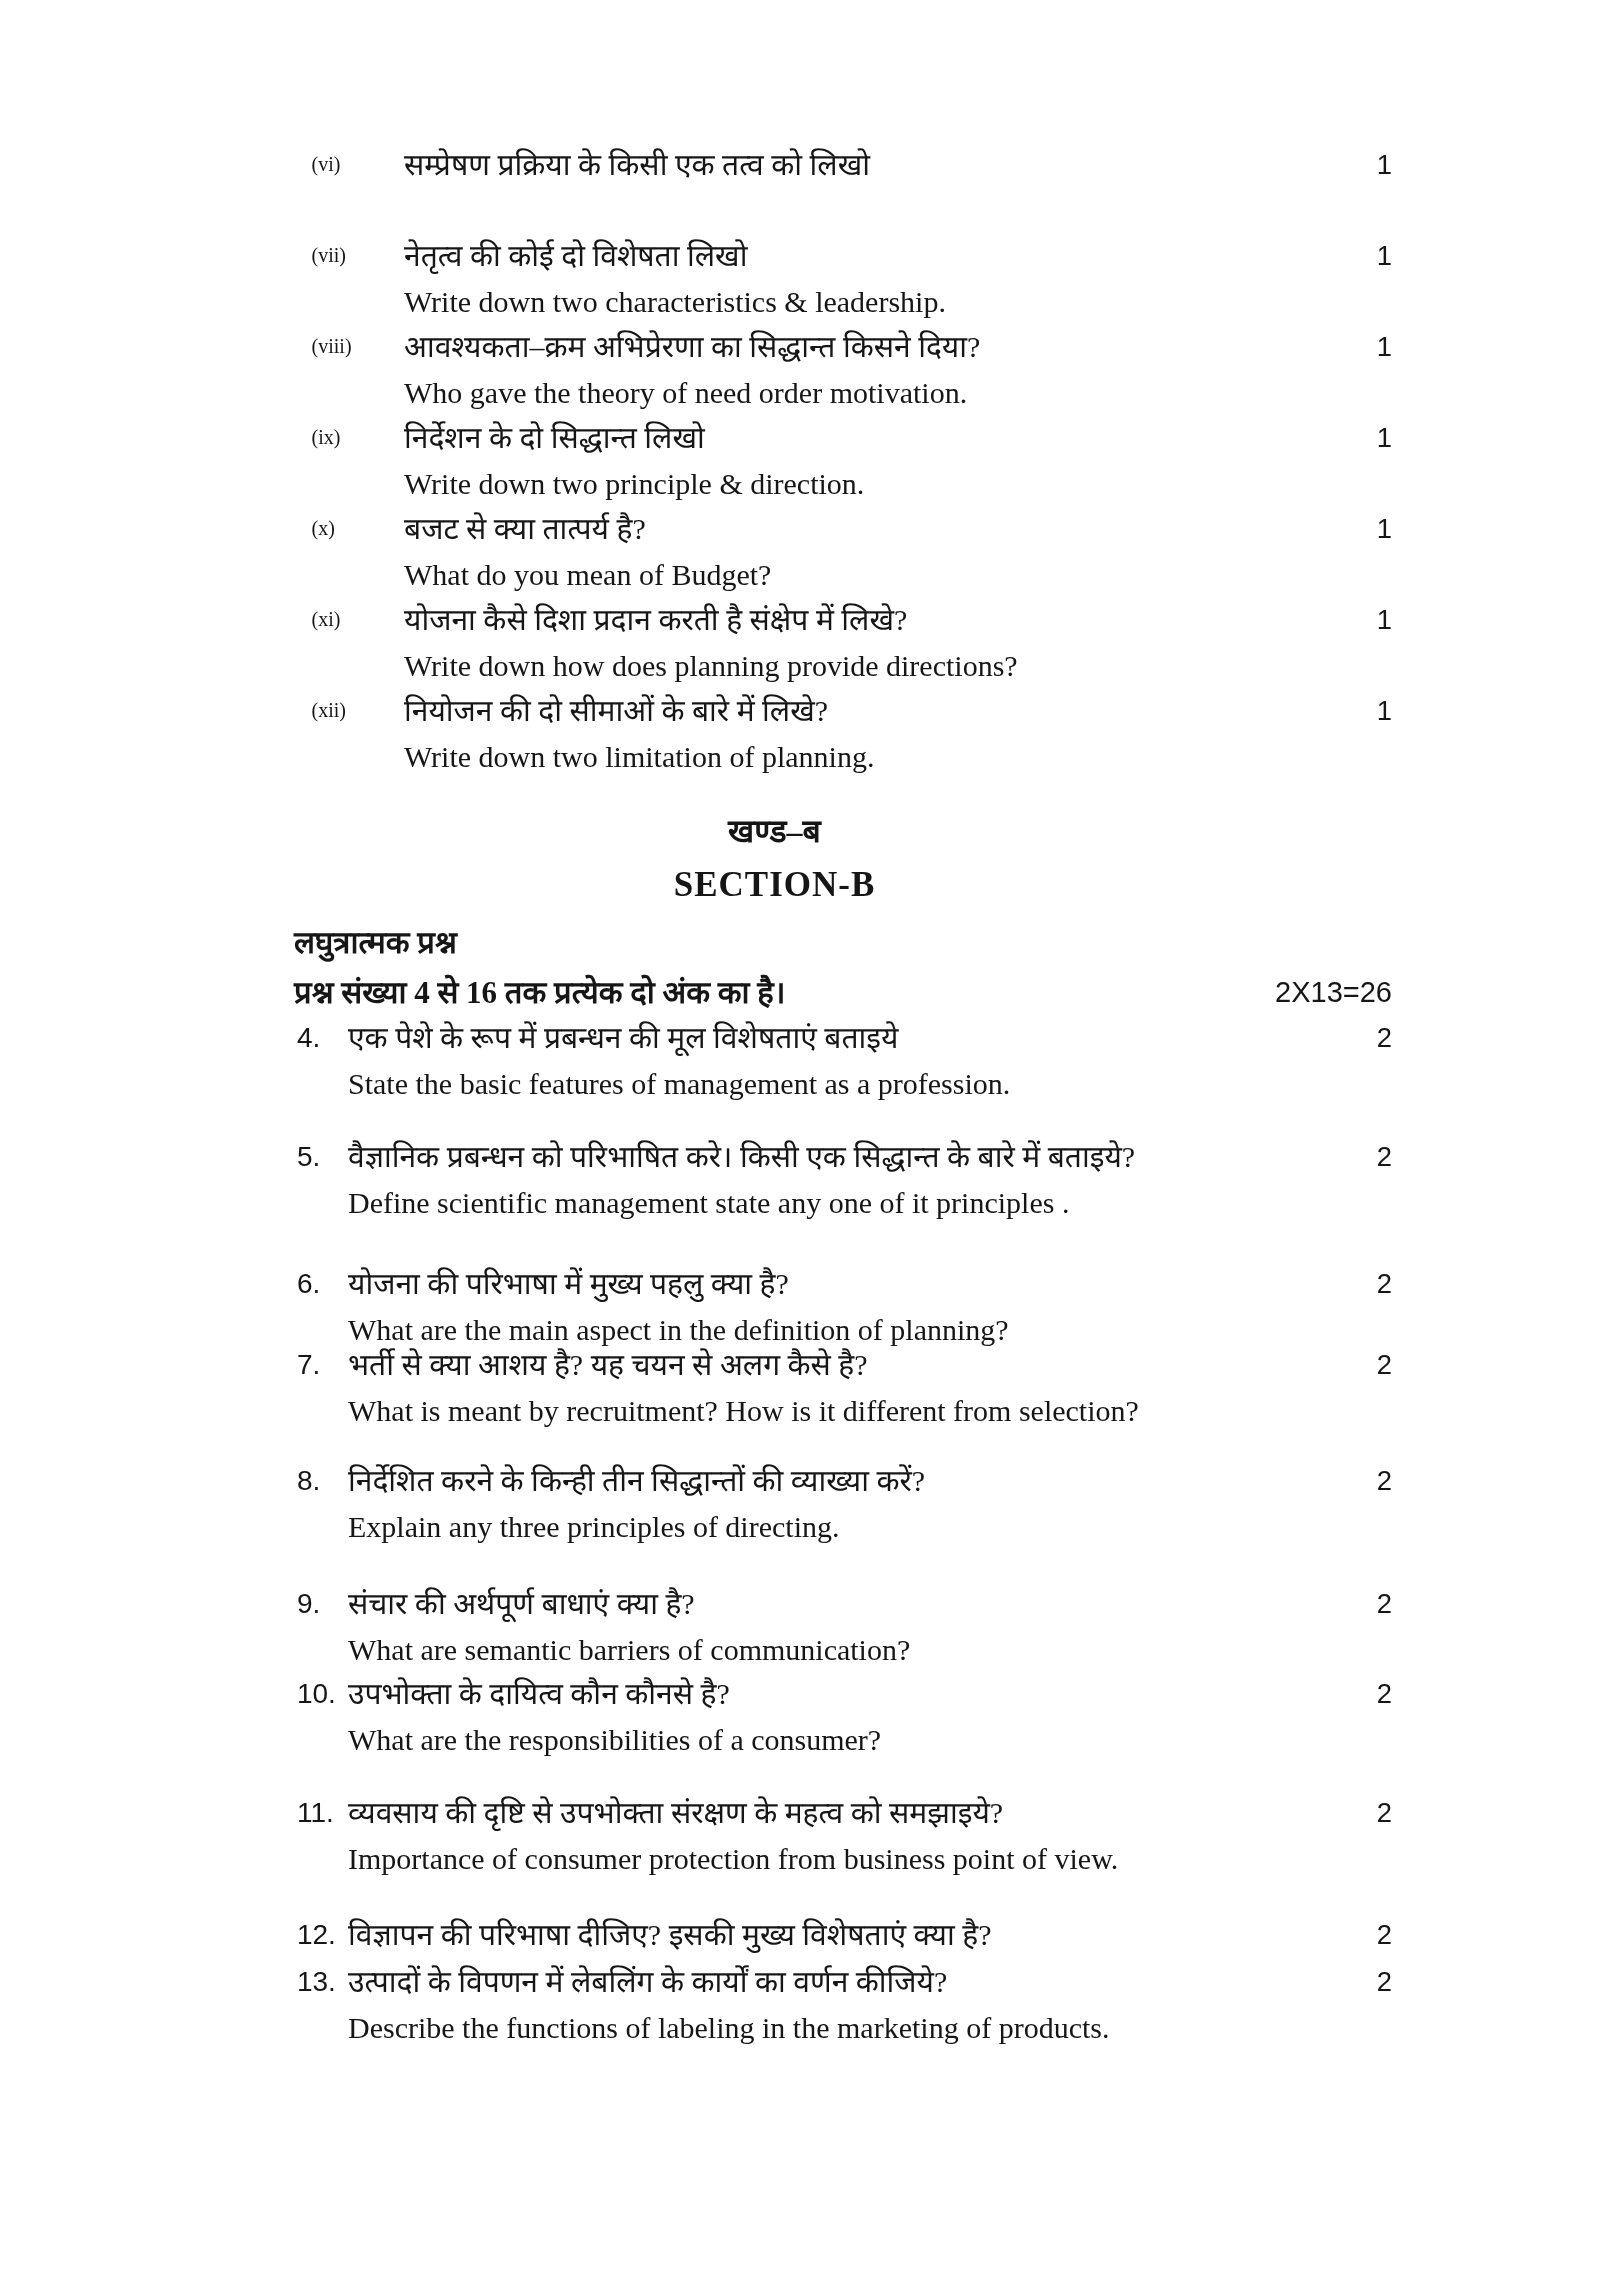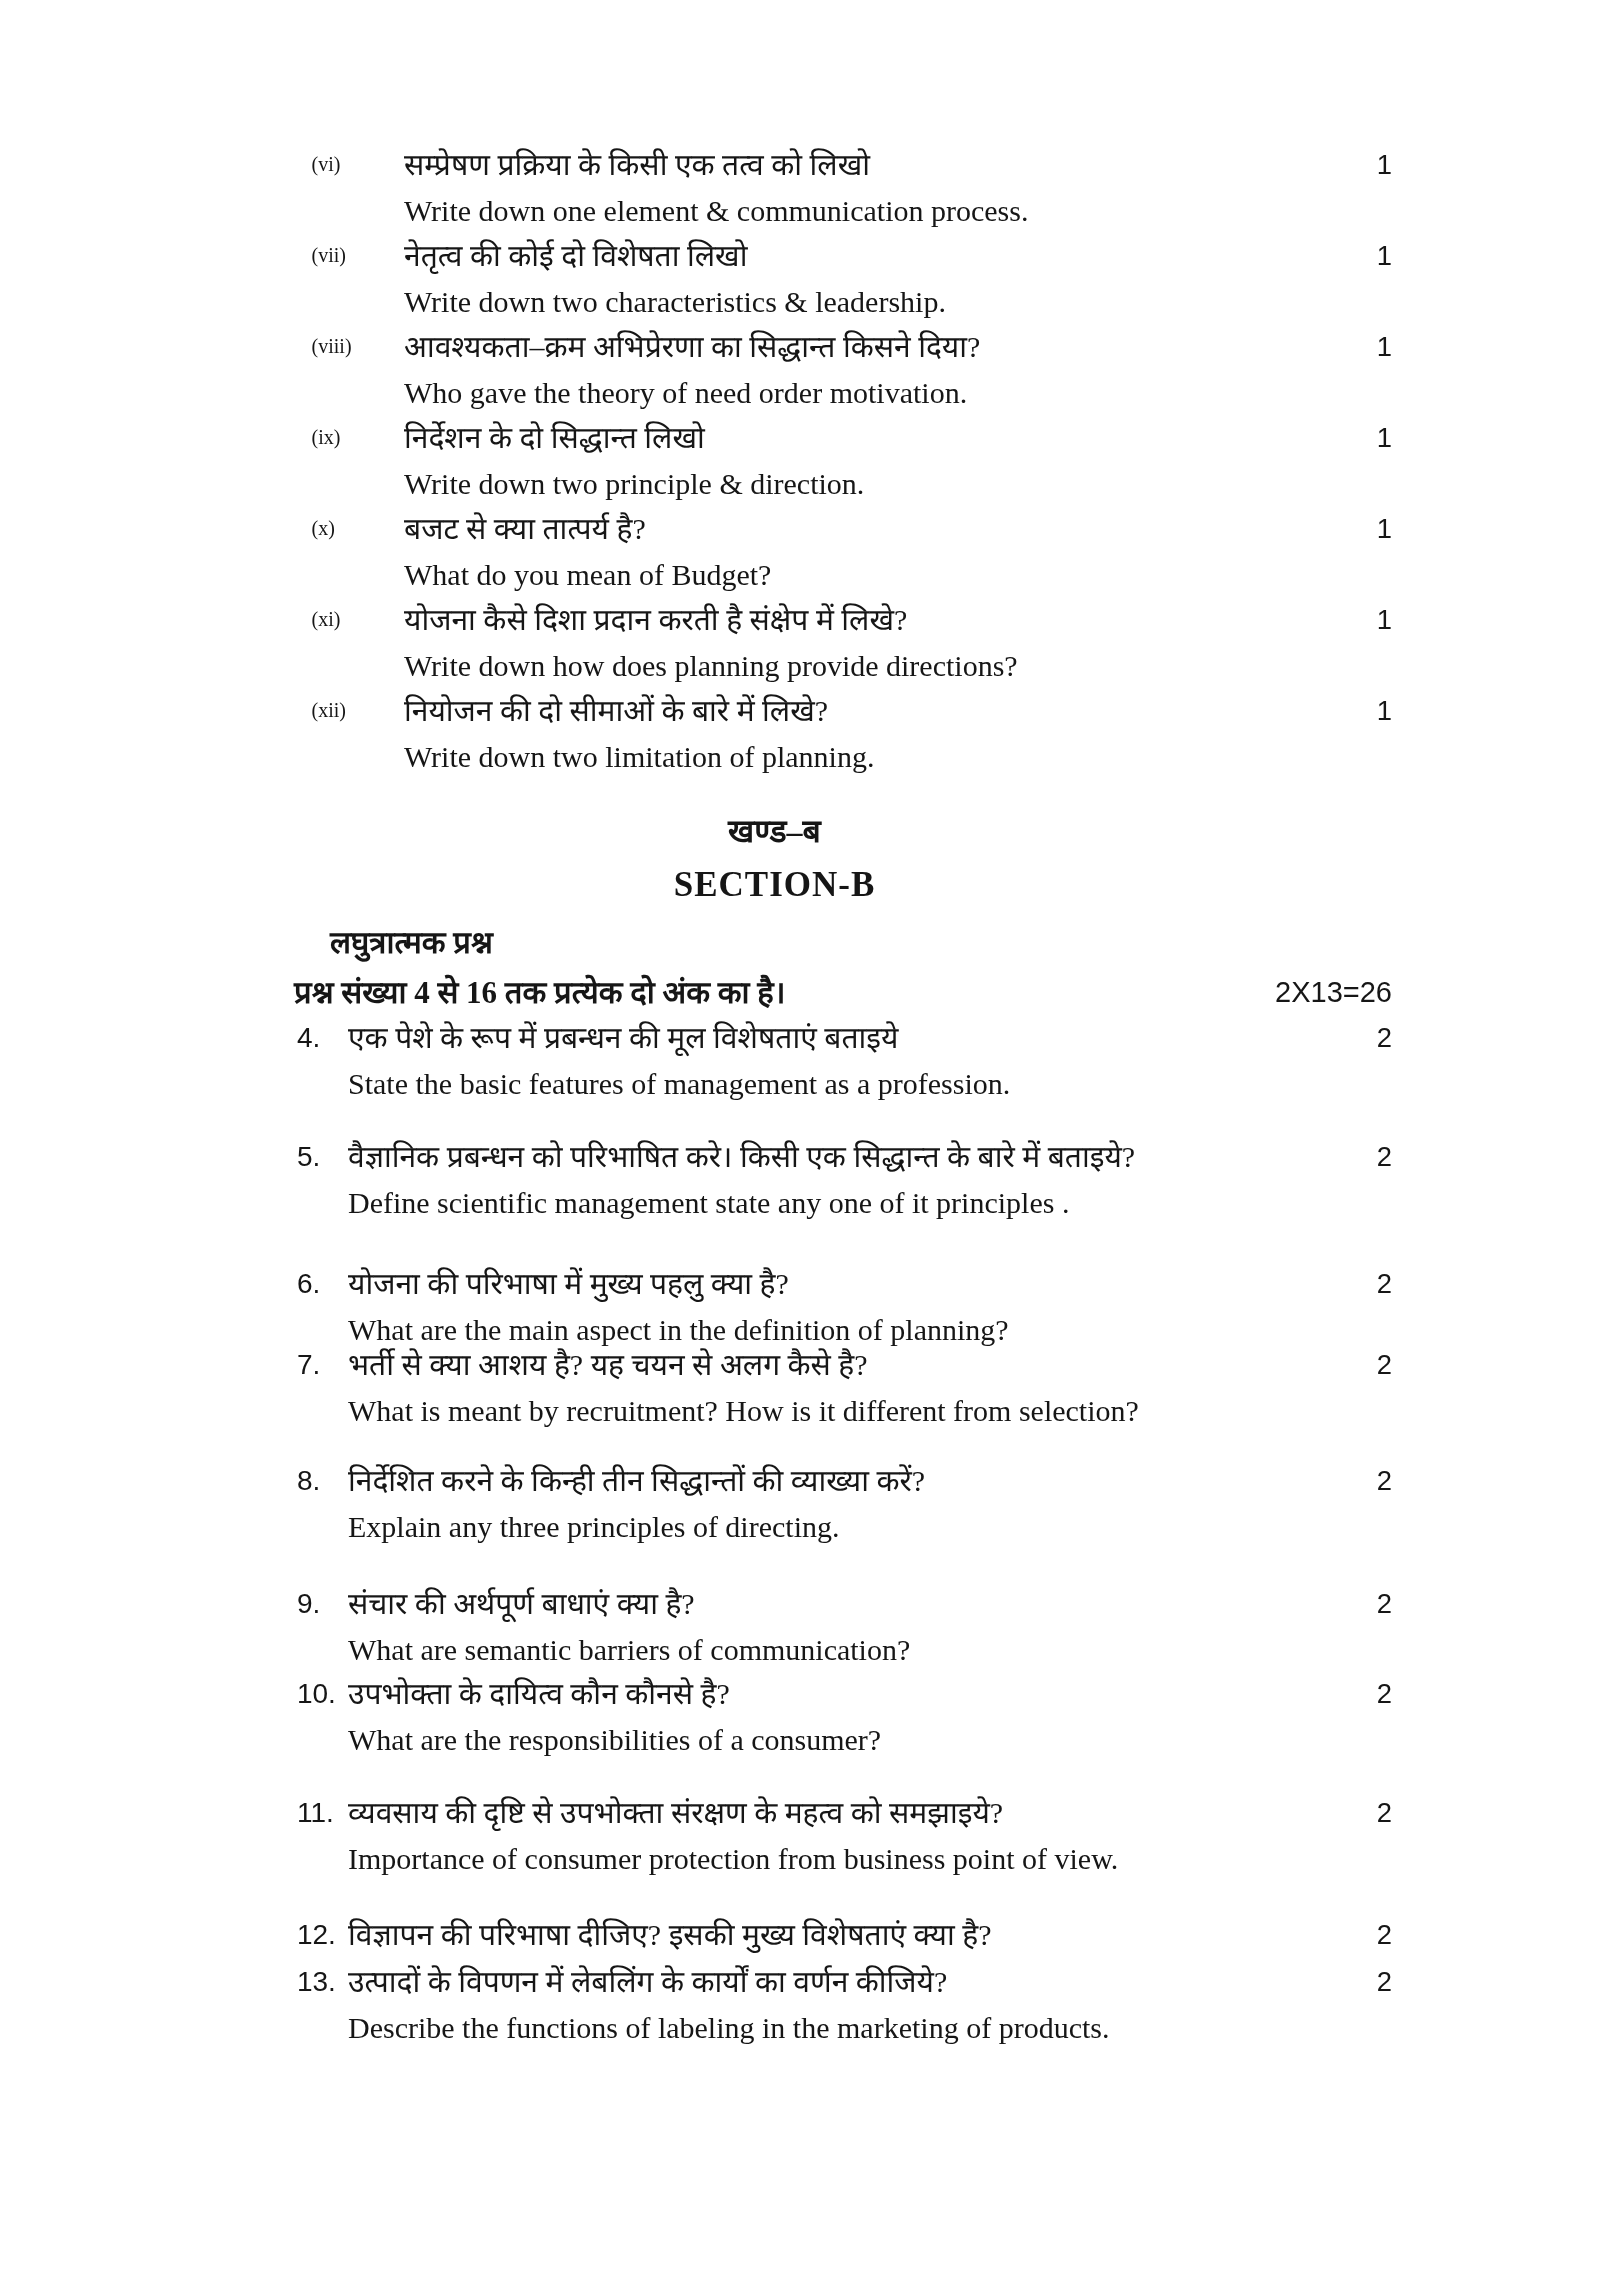--- a/index.html
+++ b/index.html
@@ -18,21 +18,21 @@
   .sa-item{height:91px;}
   .sa-row{display:flex;align-items:flex-start;height:46px;}
   .sa-label{width:110px;padding-left:17.6px;box-sizing:border-box;font-size:20px;line-height:39px;}
   .sa-hindi{flex:1;font-size:30px;line-height:39px;white-space:nowrap;}
   .sa-marks{width:69px;text-align:right;font-family:"Liberation Sans",sans-serif;font-size:27.4px;line-height:39px;}
   .sa-eng{margin-left:110px;height:45px;font-size:30px;line-height:39px;white-space:nowrap;}
 
   
   .h-khand{width:961px;text-align:center;font-weight:bold;font-size:32px;height:43px;line-height:43px;margin-top:28px;}
   .h-section{width:961px;text-align:center;font-weight:bold;font-size:35px;height:47px;line-height:47px;margin-top:7.8px;letter-spacing:1px;}
-  .h-sub{font-weight:bold;font-size:31px;height:45px;line-height:45px;margin-top:11.8px;margin-left:36px;}
+  .h-sub{font-weight:bold;font-size:31px;height:45px;line-height:45px;margin-top:11.8px;}
   .h-instr{display:flex;align-items:flex-start;font-weight:bold;font-size:31px;height:45px;line-height:45px;margin-top:5.9px;}
   .h-instr-text{flex:1;white-space:nowrap;}
   .h-instr-marks{font-family:"Liberation Sans",sans-serif;font-weight:normal;font-size:29px;line-height:45px;}
 
   
   .qlist{margin-top:2px;}
   .qb .q-row{display:flex;align-items:flex-start;height:47px;}
   .q-num{width:54px;padding-left:2.9px;box-sizing:border-box;font-family:"Liberation Sans",sans-serif;font-size:28px;line-height:41px;}
   .q-hindi{flex:1;font-size:30px;line-height:41px;white-space:nowrap;}
   .q-marks{width:69px;text-align:right;font-family:"Liberation Sans",sans-serif;font-size:27.4px;line-height:41px;}
@@ -55,21 +55,20 @@
   <div class="content">
 
     <div class="salist">
 
       <div class="sa-item">
         <div class="sa-row">
           <span class="sa-label">(vi)</span>
           <span class="sa-hindi" lang="hi">सम्प्रेषण प्रक्रिया के किसी एक तत्व को लिखो</span>
           <span class="sa-marks">1</span>
         </div>
-        <div class="sa-eng" lang="en">Write down one element &amp; communication process.</div>
       </div>
 
       <div class="sa-item">
         <div class="sa-row">
           <span class="sa-label">(vii)</span>
           <span class="sa-hindi" lang="hi">नेतृत्व की कोई दो विशेषता लिखो</span>
           <span class="sa-marks">1</span>
         </div>
         <div class="sa-eng" lang="en">Write down two characteristics &amp; leadership.</div>
       </div>

